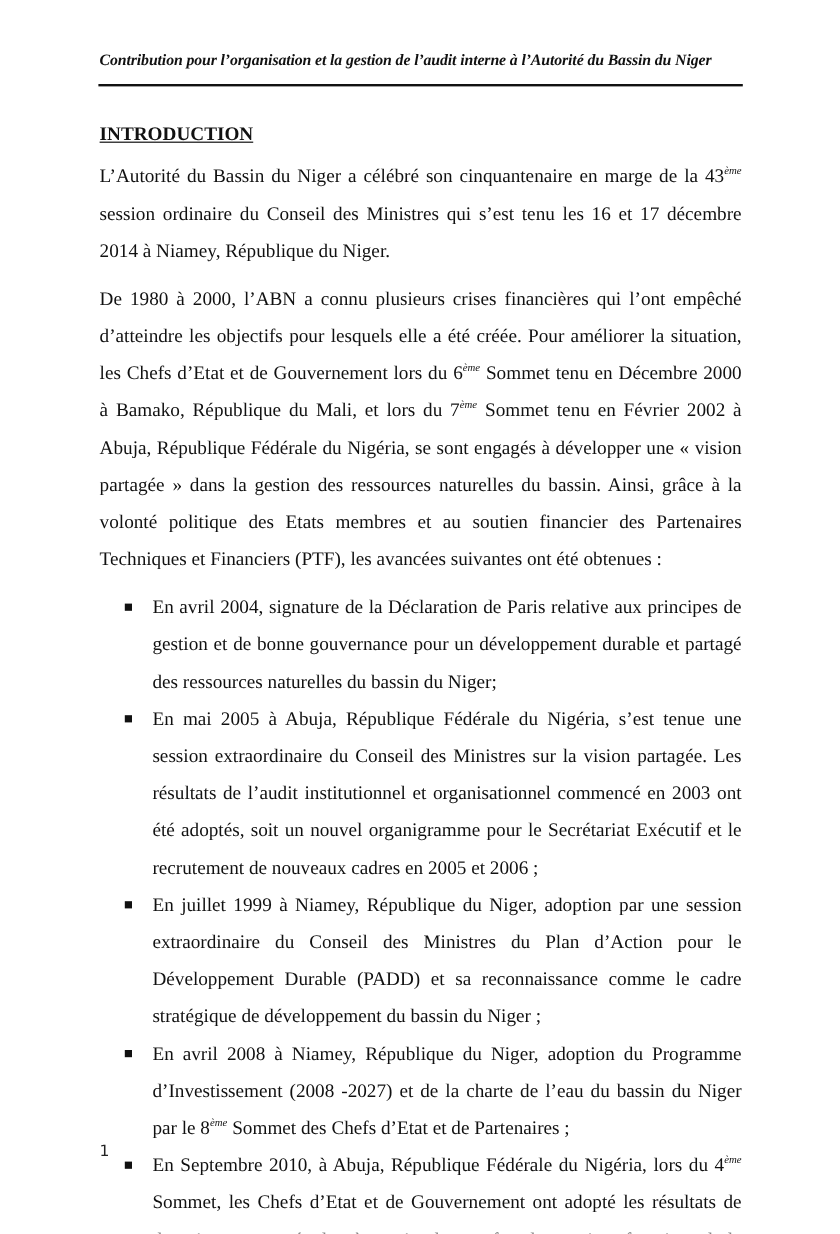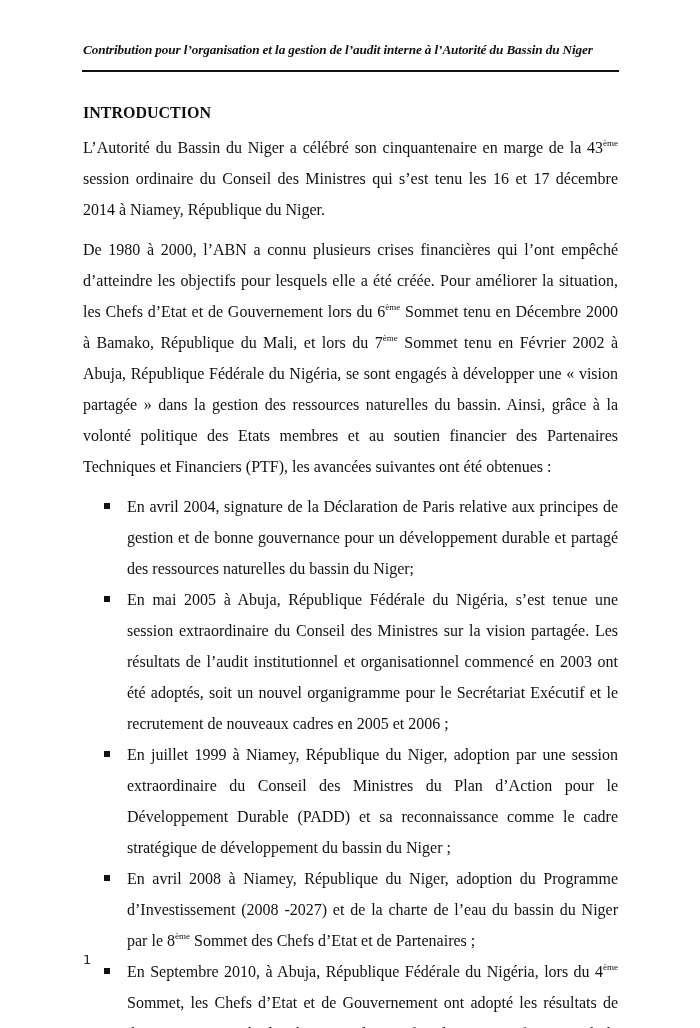--- a/index.html
+++ b/index.html
@@ -8,28 +8,28 @@
   .running-header {
     position: absolute; left: 83px; top: 42px; width: 535px;
     font-family: "Liberation Serif", serif; font-style: italic; font-weight: bold;
     font-size: 13.2px; white-space: nowrap; color: #111; letter-spacing: -0.1px;
   }
   .header-rule { position: absolute; left: 82px; top: 70px; width: 537px; height: 2px; background: #111; }
   .body-text {
     position: absolute; left: 83px; top: 100px; width: 535px;
     font-family: "Liberation Serif", serif; font-size: 16px; line-height: 31px; color: #111;
   }
-  .section-title { font-weight: bold; margin: 0 0 6px 0; line-height: 26px; }
+  .section-title { font-weight: bold; text-decoration: underline; margin: 0 0 6px 0; line-height: 26px; }
   p { margin: 0 0 9px 0; text-align: justify; }
   ul.bullets { list-style: none; margin: 0; padding: 0; }
   ul.bullets li { position: relative; padding-left: 44px; text-align: justify; margin-bottom: 0; }
   .bullet-marker {
     position: absolute; left: 21px; top: 12px; width: 6px; height: 6px; background: #111;
   }
-  sup { font-size: 9px; line-height: 0; vertical-align: 7px; }
+  sup { font-size: 9px; line-height: 0; vertical-align: 7px; font-style: italic; }
   .page-number {
     position: absolute; left: 83px; top: 952px;
     font-family: "DejaVu Sans", sans-serif; font-size: 13px; color: #222;
   }
 </style>
 </head>
 <body>
 
 <div class="page">
 

